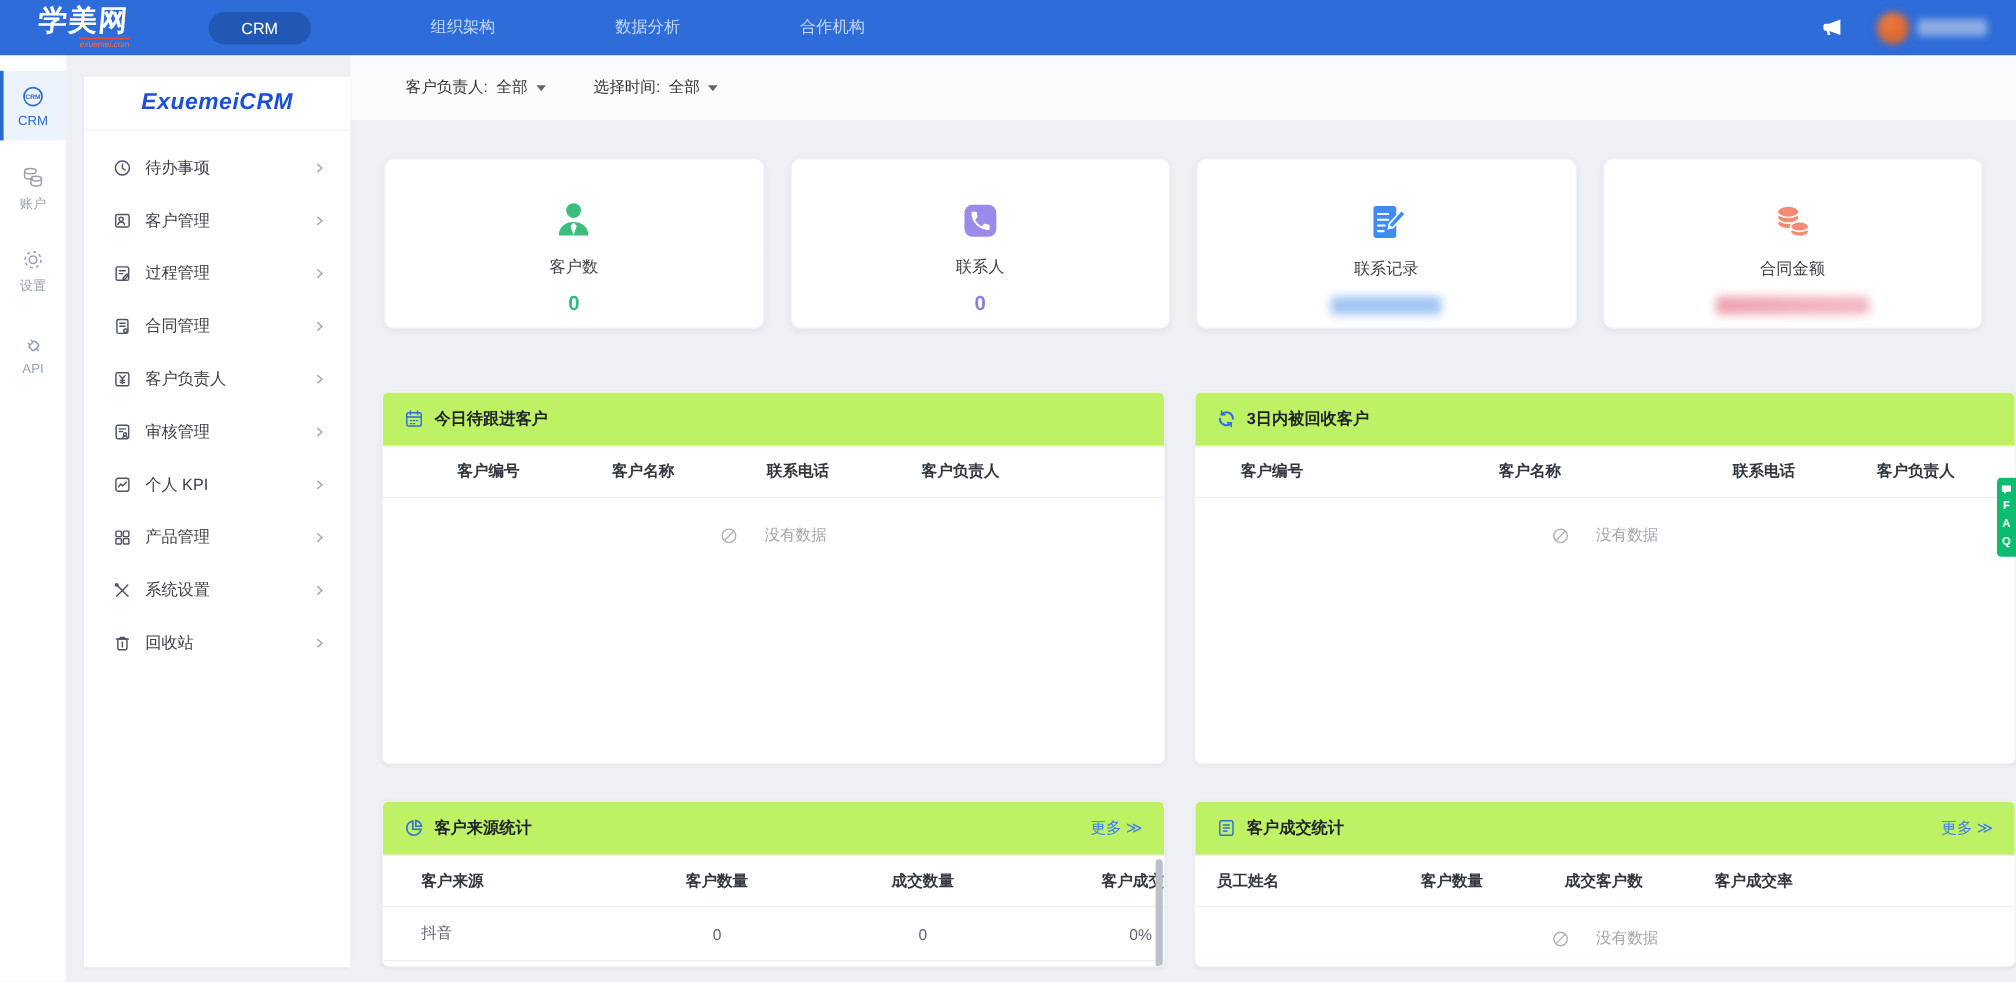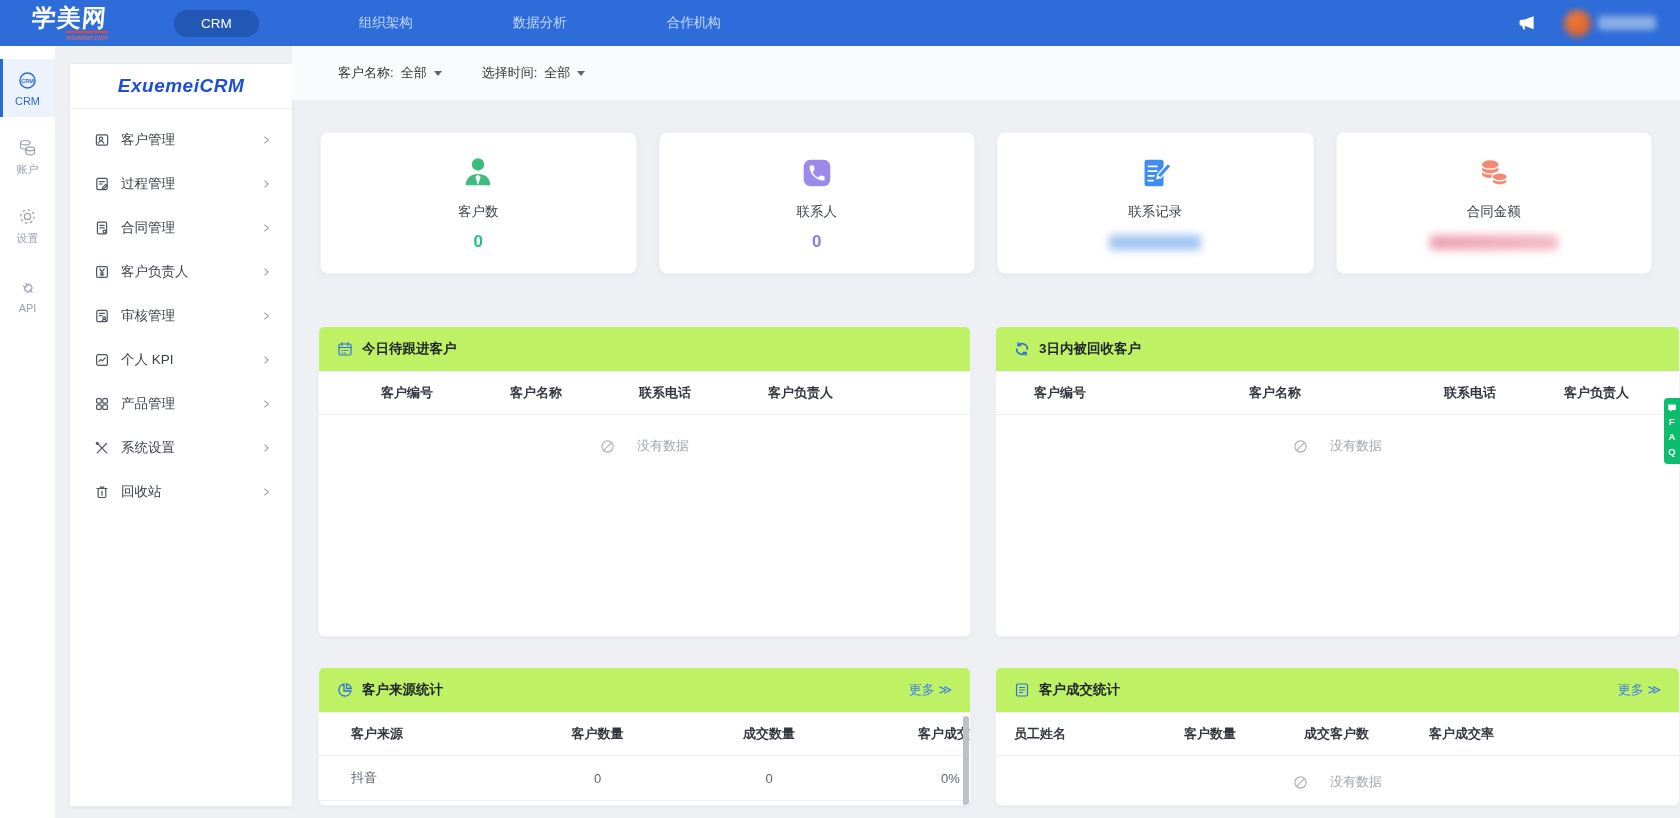--- a/index.html
+++ b/index.html
@@ -49,21 +49,21 @@
 
   
   .main { flex:1; min-width:0; display:flex; flex-direction:column; }
   .filter-bar { height:54px; background:#fafbfc; display:flex; align-items:center;
     gap:40px; padding-left:46px; font-size:13px; color:#333; flex:none; }
   .filter-group { display:flex; align-items:center; gap:7px; cursor:pointer; }
   .caret { width:0; height:0; border:4px solid transparent; border-top:5px solid #5f6670; margin-top:4px; }
 
   .cards-row { display:flex; gap:22px; margin:32px 28px 0 28px; }
   .stat-card { flex:1; height:142px; background:#fff; border-radius:8px; border:1px solid #f2f3f6;
-    box-shadow:0 2px 6px rgba(40,60,90,.05); display:flex; flex-direction:column; align-items:center; padding-top:20px; }
+    box-shadow:0 2px 6px rgba(40,60,90,.05); display:flex; flex-direction:column; align-items:center; padding-top:20px;justify-content:center; }
   .stat-icon { height:40px; display:flex; align-items:center; }
   .stat-label { margin-top:10px; font-size:13.5px; color:#3a3f47; }
   .stat-value { margin-top:11px; font-size:17px; font-weight:bold; }
   .v-green { color:#2fbd80; } .v-purple { color:#8b7de0; }
   .blur-pill { margin-top:14px; height:15px; border-radius:3px; filter:blur(4px); }
   .bp-blue { width:92px; background:#9fc4f2; }
   .bp-gray { width:70px; background:#c2cbdb; }
   .bp-pink { width:128px; background:linear-gradient(90deg,#eea0b0,#f3b9c4); }
 
   .grid { display:grid; grid-template-columns:653px 1fr; gap:24px; margin:52px 0 0 26px; }
@@ -163,20 +163,30 @@
         </g>
       </svg>
       <span>API</span>
     </div>
   </div>
 
   <div class="sidebar">
     <div class="side-logo">ExuemeiCRM</div>
     <div class="menu">
 
+      <div class="menu-item">
+        <svg class="mi" viewBox="0 0 16 16">
+          <circle cx="8" cy="8" r="5.8"></circle>
+            <path d="M8 4.8V8l2.3 1.7"></path>
+          </svg>
+        <span>待办事项</span>
+        <svg class="chev" viewBox="0 0 16 16">
+            <path d="M6 3.5 11 8l-5 4.5"></path>
+          </svg>
+      </div>
 
       <div class="menu-item">
         <svg class="mi" viewBox="0 0 16 16">
           <rect x="2.4" y="2.8" width="11.2" height="10.4" rx="1.4"></rect>
           <circle cx="7" cy="6.8" r="1.7"></circle>
             <path d="M4.2 11.2c.5-1.5 1.5-2.2 2.8-2.2s2.3.7 2.8 2.2"></path>
           </svg>
         <span>客户管理</span>
         <svg class="chev" viewBox="0 0 16 16">
             <path d="M6 3.5 11 8l-5 4.5"></path>
@@ -278,21 +288,21 @@
           </svg>
       </div>
 
     </div>
   </div>
 
   <div class="main">
 
     <div class="filter-bar">
       <span class="filter-group">
-        <span>客户名称:</span>
+        <span>客户负责人:</span>
         <span>全部</span>
         <span class="caret"></span>
       </span>
       <span class="filter-group">
         <span>选择时间:</span>
         <span>全部</span>
         <span class="caret"></span>
       </span>
     </div>
 

